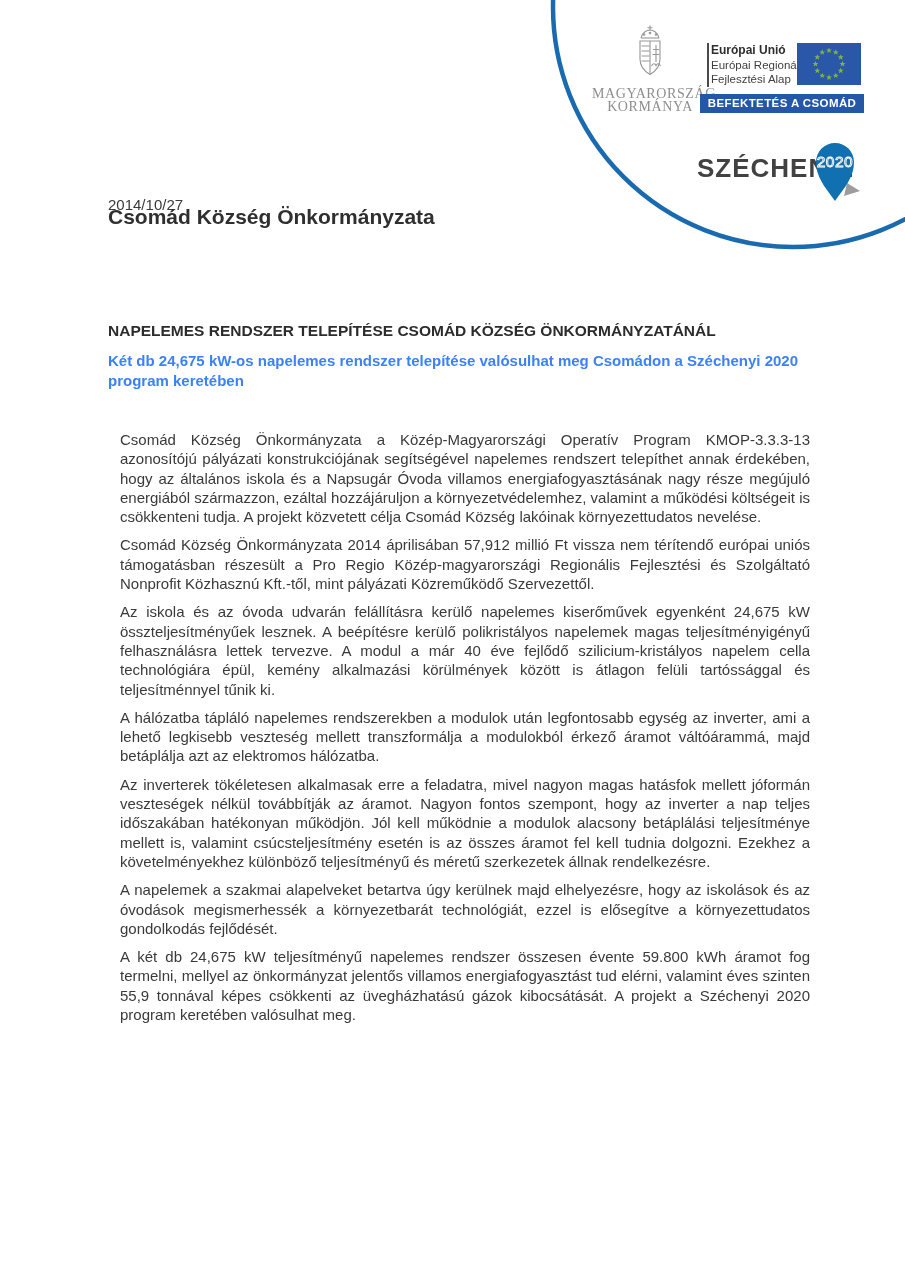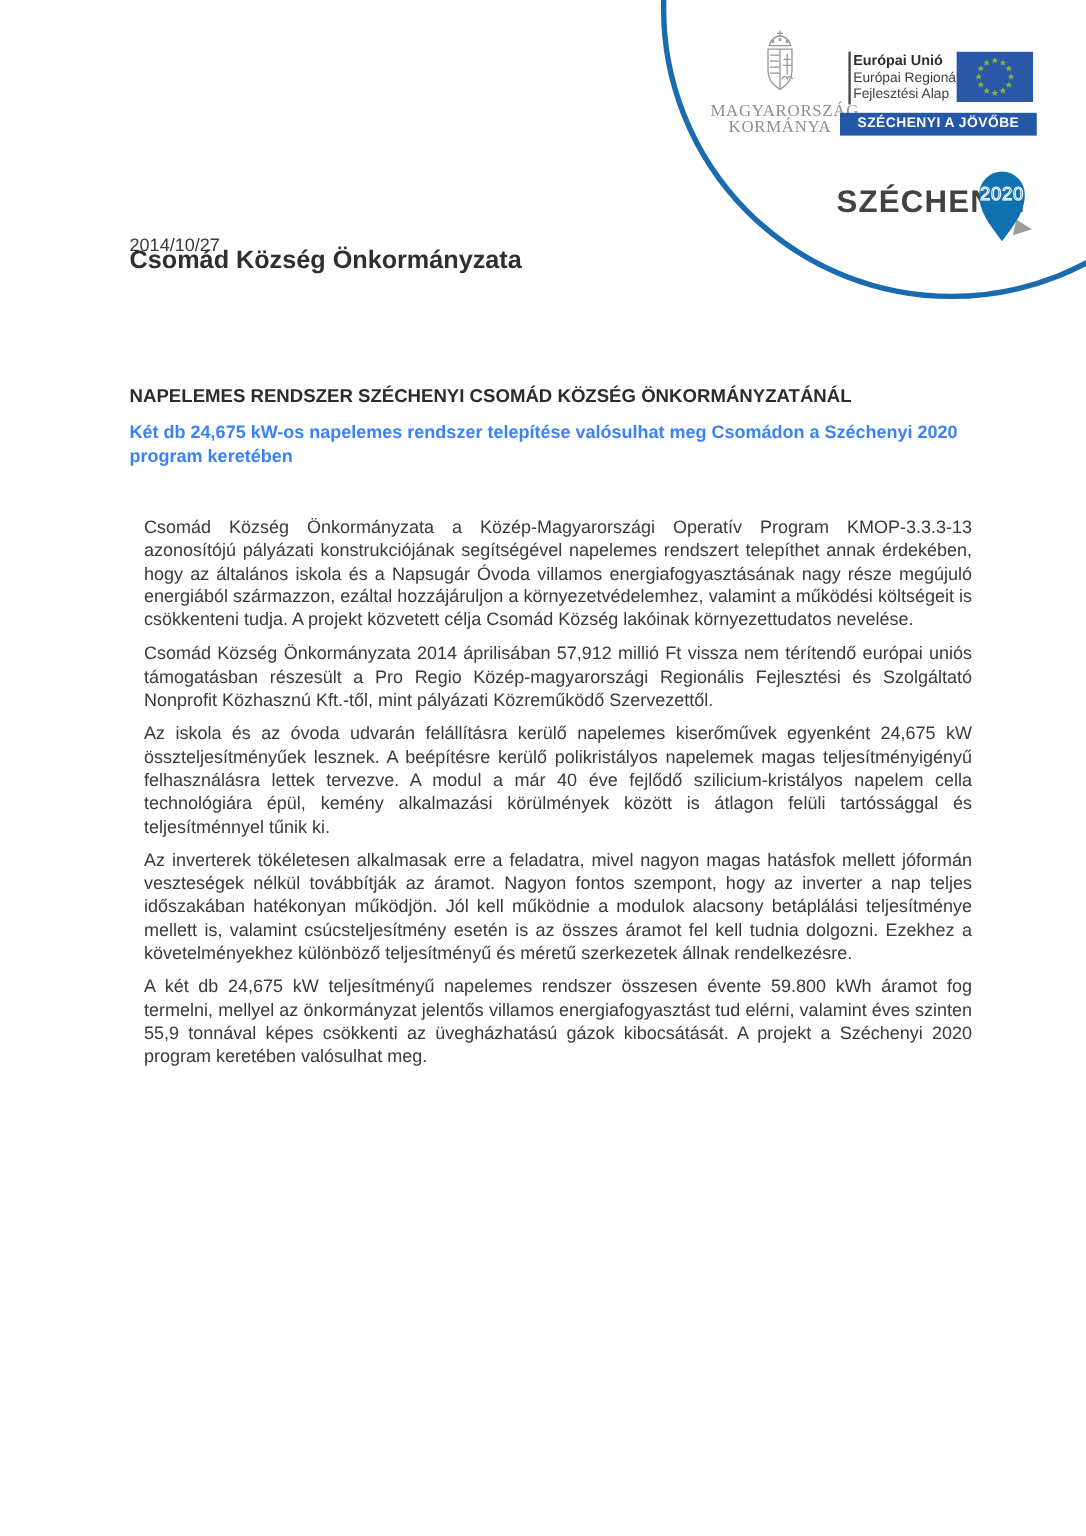--- a/index.html
+++ b/index.html
@@ -116,35 +116,37 @@
     <use href="#star" x="43.69" y="27.75"></use>
     <use href="#star" x="38.75" y="32.69"></use>
     <use href="#star" x="32" y="34.5"></use>
     <use href="#star" x="25.25" y="32.69"></use>
     <use href="#star" x="20.31" y="27.75"></use>
     <use href="#star" x="18.5" y="21"></use>
     <use href="#star" x="20.31" y="14.25"></use>
     <use href="#star" x="25.25" y="9.31"></use>
   </svg>
 
-  <div class="eu-banner">SZÉCHENYI A JÖVŐBE</div>
+  <div class="eu-banner">BEFEKTETÉS A CSOMÁD</div>
 
   <div class="szechenyi-word">SZÉCHENYI</div>
   <svg class="szechenyi-pin" width="48" height="64" viewBox="0 0 48 64">
     <path class="pin-flap" d="M34,44 L47,52 L31,57 Z"></path>
     <path class="pin-body" d="M22,62 C11,47 3,37.5 3,23 A19,19 0 1 1 41,23 C41,37.5 33,47 22,62 Z"></path>
     <text x="22" y="28" text-anchor="middle">2020</text>
   </svg>
 
   <div class="doc date">2014/10/27</div>
   <div class="doc author">Csomád Község Önkormányzata</div>
-  <div class="doc headline">NAPELEMES RENDSZER SZÉCHENYI CSOMÁD KÖZSÉG ÖNKORMÁNYZATÁNÁL</div>
+  <div class="doc headline">NAPELEMES RENDSZER TELEPÍTÉSE CSOMÁD KÖZSÉG ÖNKORMÁNYZATÁNÁL</div>
   <div class="doc lead">Két db 24,675 kW-os napelemes rendszer telepítése valósulhat meg Csomádon a Széchenyi 2020 program keretében</div>
 
   <div class="doc body-text">
     <p>Csomád Község Önkormányzata a Közép-Magyarországi Operatív Program KMOP-3.3.3-13 azonosítójú pályázati konstrukciójának segítségével napelemes rendszert telepíthet annak érdekében, hogy az általános iskola és a Napsugár Óvoda villamos energiafogyasztásának nagy része megújuló energiából származzon, ezáltal hozzájáruljon a környezetvédelemhez, valamint a működési költségeit is csökkenteni tudja. A projekt közvetett célja Csomád Község lakóinak környezettudatos nevelése.</p>
     <p>Csomád Község Önkormányzata 2014 áprilisában 57,912 millió Ft vissza nem térítendő európai uniós támogatásban részesült a Pro Regio Közép-magyarországi Regionális Fejlesztési és Szolgáltató Nonprofit Közhasznú Kft.-től, mint pályázati Közreműködő Szervezettől.</p>
     <p>Az iskola és az óvoda udvarán felállításra kerülő napelemes kiserőművek egyenként 24,675 kW összteljesítményűek lesznek. A beépítésre kerülő polikristályos napelemek magas teljesítményigényű felhasználásra lettek tervezve. A modul a már 40 éve fejlődő szilicium-kristályos napelem cella technológiára épül, kemény alkalmazási körülmények között is átlagon felüli tartóssággal és teljesítménnyel tűnik ki.</p>
+    <p>A hálózatba tápláló napelemes rendszerekben a modulok után legfontosabb egység az inverter, ami a lehető legkisebb veszteség mellett transzformálja a modulokból érkező áramot váltóárammá, majd betáplálja azt az elektromos hálózatba.</p>
     <p>Az inverterek tökéletesen alkalmasak erre a feladatra, mivel nagyon magas hatásfok mellett jóformán veszteségek nélkül továbbítják az áramot. Nagyon fontos szempont, hogy az inverter a nap teljes időszakában hatékonyan működjön. Jól kell működnie a modulok alacsony betáplálási teljesítménye mellett is, valamint csúcsteljesítmény esetén is az összes áramot fel kell tudnia dolgozni. Ezekhez a követelményekhez különböző teljesítményű és méretű szerkezetek állnak rendelkezésre.</p>
+    <p>A napelemek a szakmai alapelveket betartva úgy kerülnek majd elhelyezésre, hogy az iskolások és az óvodások megismerhessék a környezetbarát technológiát, ezzel is elősegítve a környezettudatos gondolkodás fejlődését.</p>
     <p>A két db 24,675 kW teljesítményű napelemes rendszer összesen évente 59.800 kWh áramot fog termelni, mellyel az önkormányzat jelentős villamos energiafogyasztást tud elérni, valamint éves szinten 55,9 tonnával képes csökkenti az üvegházhatású gázok kibocsátását. A projekt a Széchenyi 2020 program keretében valósulhat meg.</p>
   </div>
 
 </div>
 
 </body></html>

